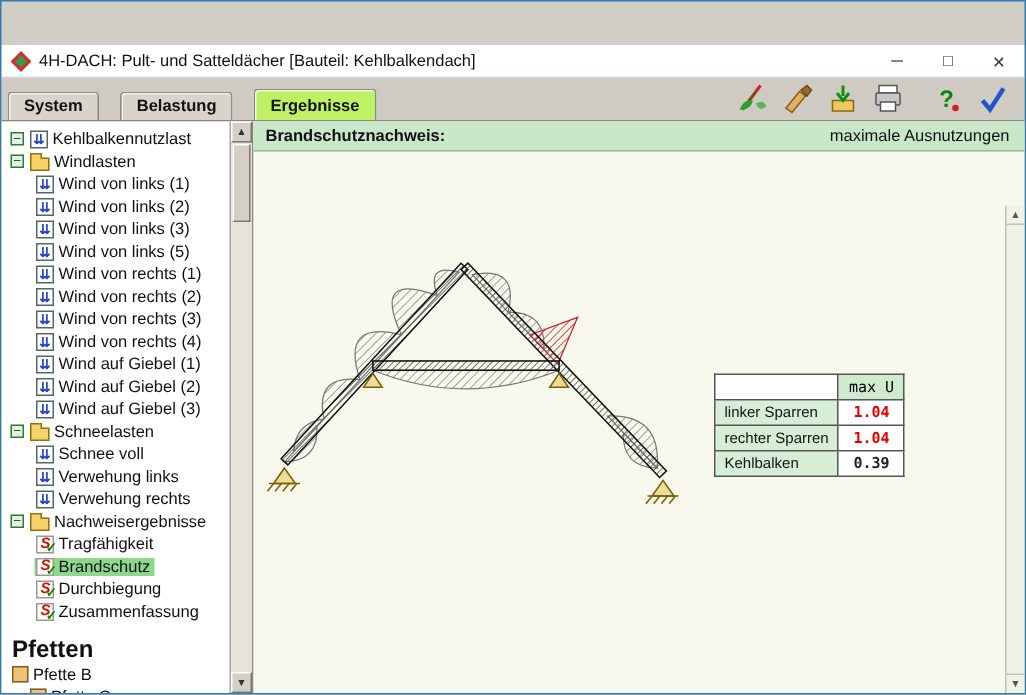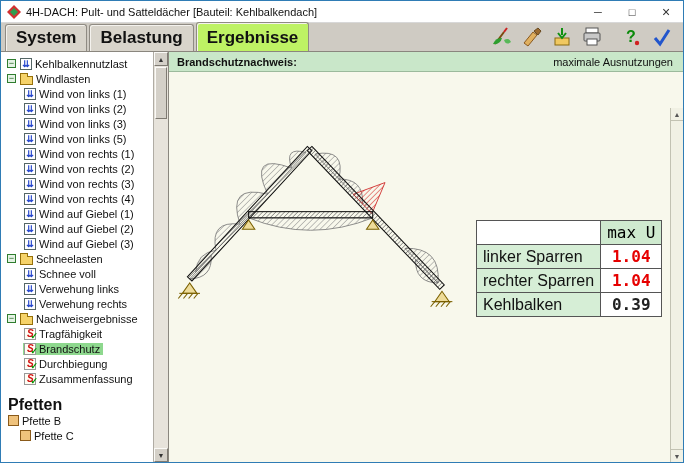--- a/index.html
+++ b/index.html
@@ -3,34 +3,34 @@
 <meta charset="utf-8">
 <style>
   * { margin:0; padding:0; box-sizing:border-box; }
   html,body { width:684px; height:463px; }
   body { font-family:"Liberation Sans", sans-serif; font-size:11px; background:#9aa0a6; }
   .window { position:relative; width:684px; height:463px; background:#d2cec6;
             border:1px solid #2f7cb5; display:flex; flex-direction:column; overflow:hidden; }
 
   
   .titlebar { height:22px; background:#ffffff; display:flex; align-items:center;
-              border-bottom:1px solid #d8d8d8; flex:0 0 auto; }
+              border-bottom:1px solid #d8d8d8; flex:0 0 auto;margin-top:29px; }
   .app-icon { margin:0 5px 0 6px; flex:0 0 auto; }
   .title { color:#111; font-size:11px; white-space:nowrap; overflow:hidden; }
   .win-controls { margin-left:auto; display:flex; height:100%; }
   .winbtn { width:34px; height:100%; display:flex; align-items:center; justify-content:center;
             color:#333; font-size:11px; cursor:default; }
   .winbtn.close { font-size:14px; }
 
   
   .tabstrip { height:28px; background:#cfcbc3; display:flex; align-items:flex-end;
               padding:0 0 0 4px; flex:0 0 auto; position:relative; }
-  .tab { font-weight:bold; font-size:17px; color:#111; background:#d8d4cb;
+  .tab { font-weight:bold; font-size:11px; color:#111; background:#d8d4cb;
          border:1px solid #8f8b83; border-bottom:none; border-radius:3px 3px 0 0;
-         padding:3px 10px 3px 10px; margin-right:2px;
+         padding:3px 10px 3px 10px; margin-right:14px;
          box-shadow:inset 1px 1px 0 #f4f2ee; }
   .tab.active { background:#bef264; padding-top:5px; position:relative; z-index:2; }
   .toolbar { margin-left:auto; display:flex; align-items:center; gap:4px; padding:0 8px 2px 0; }
   .tbtn { width:26px; height:24px; background:transparent; border:1px solid transparent;
           display:flex; align-items:center; justify-content:center; padding:0; cursor:default; }
   .tbtn.gap { margin-left:10px; }
 
   
   .content { flex:1 1 auto; display:flex; border-top:1px solid #8a867e; min-height:0; background:#f8f8ec; }
 
@@ -76,21 +76,21 @@
   .main-panel { flex:1 1 auto; display:flex; flex-direction:column; min-width:0; background:#f8f8ec;gap:36px; }
   .main-header { height:20px; flex:0 0 auto; background:#c9e7c9; border-bottom:1px solid #9cba9c;
                  display:flex; align-items:center; justify-content:space-between; padding:0 10px 0 8px; }
   .main-header .hl { font-weight:bold; color:#111; }
   .main-header .hr { color:#111; }
   .canvas { position:relative; flex:1 1 auto; min-height:0; }
   .truss { position:absolute; left:2px; top:24px; }
 
   
   .results { position:absolute; left:307px; top:112px; border-collapse:collapse;
-             font-size:16px; background:#fff; }
+             font-size:10px; background:#fff; }
   .results th, .results td { border:1px solid #555; padding:2px 6px; height:17px; }
   .results th { font-weight:normal; }
   .results .corner { background:#ffffff; min-width:72px; }
   .results .maxu { background:#cfeacf; font-family:"DejaVu Sans Mono", monospace; text-align:center; min-width:44px; }
   .results .t-label { background:#d6eed6; color:#111; }
   .results .t-value { background:#ffffff; font-family:"DejaVu Sans Mono", monospace; font-weight:bold;
                       text-align:center; color:#222; }
   .results .t-value.critical { color:#e60000; }
 
   

